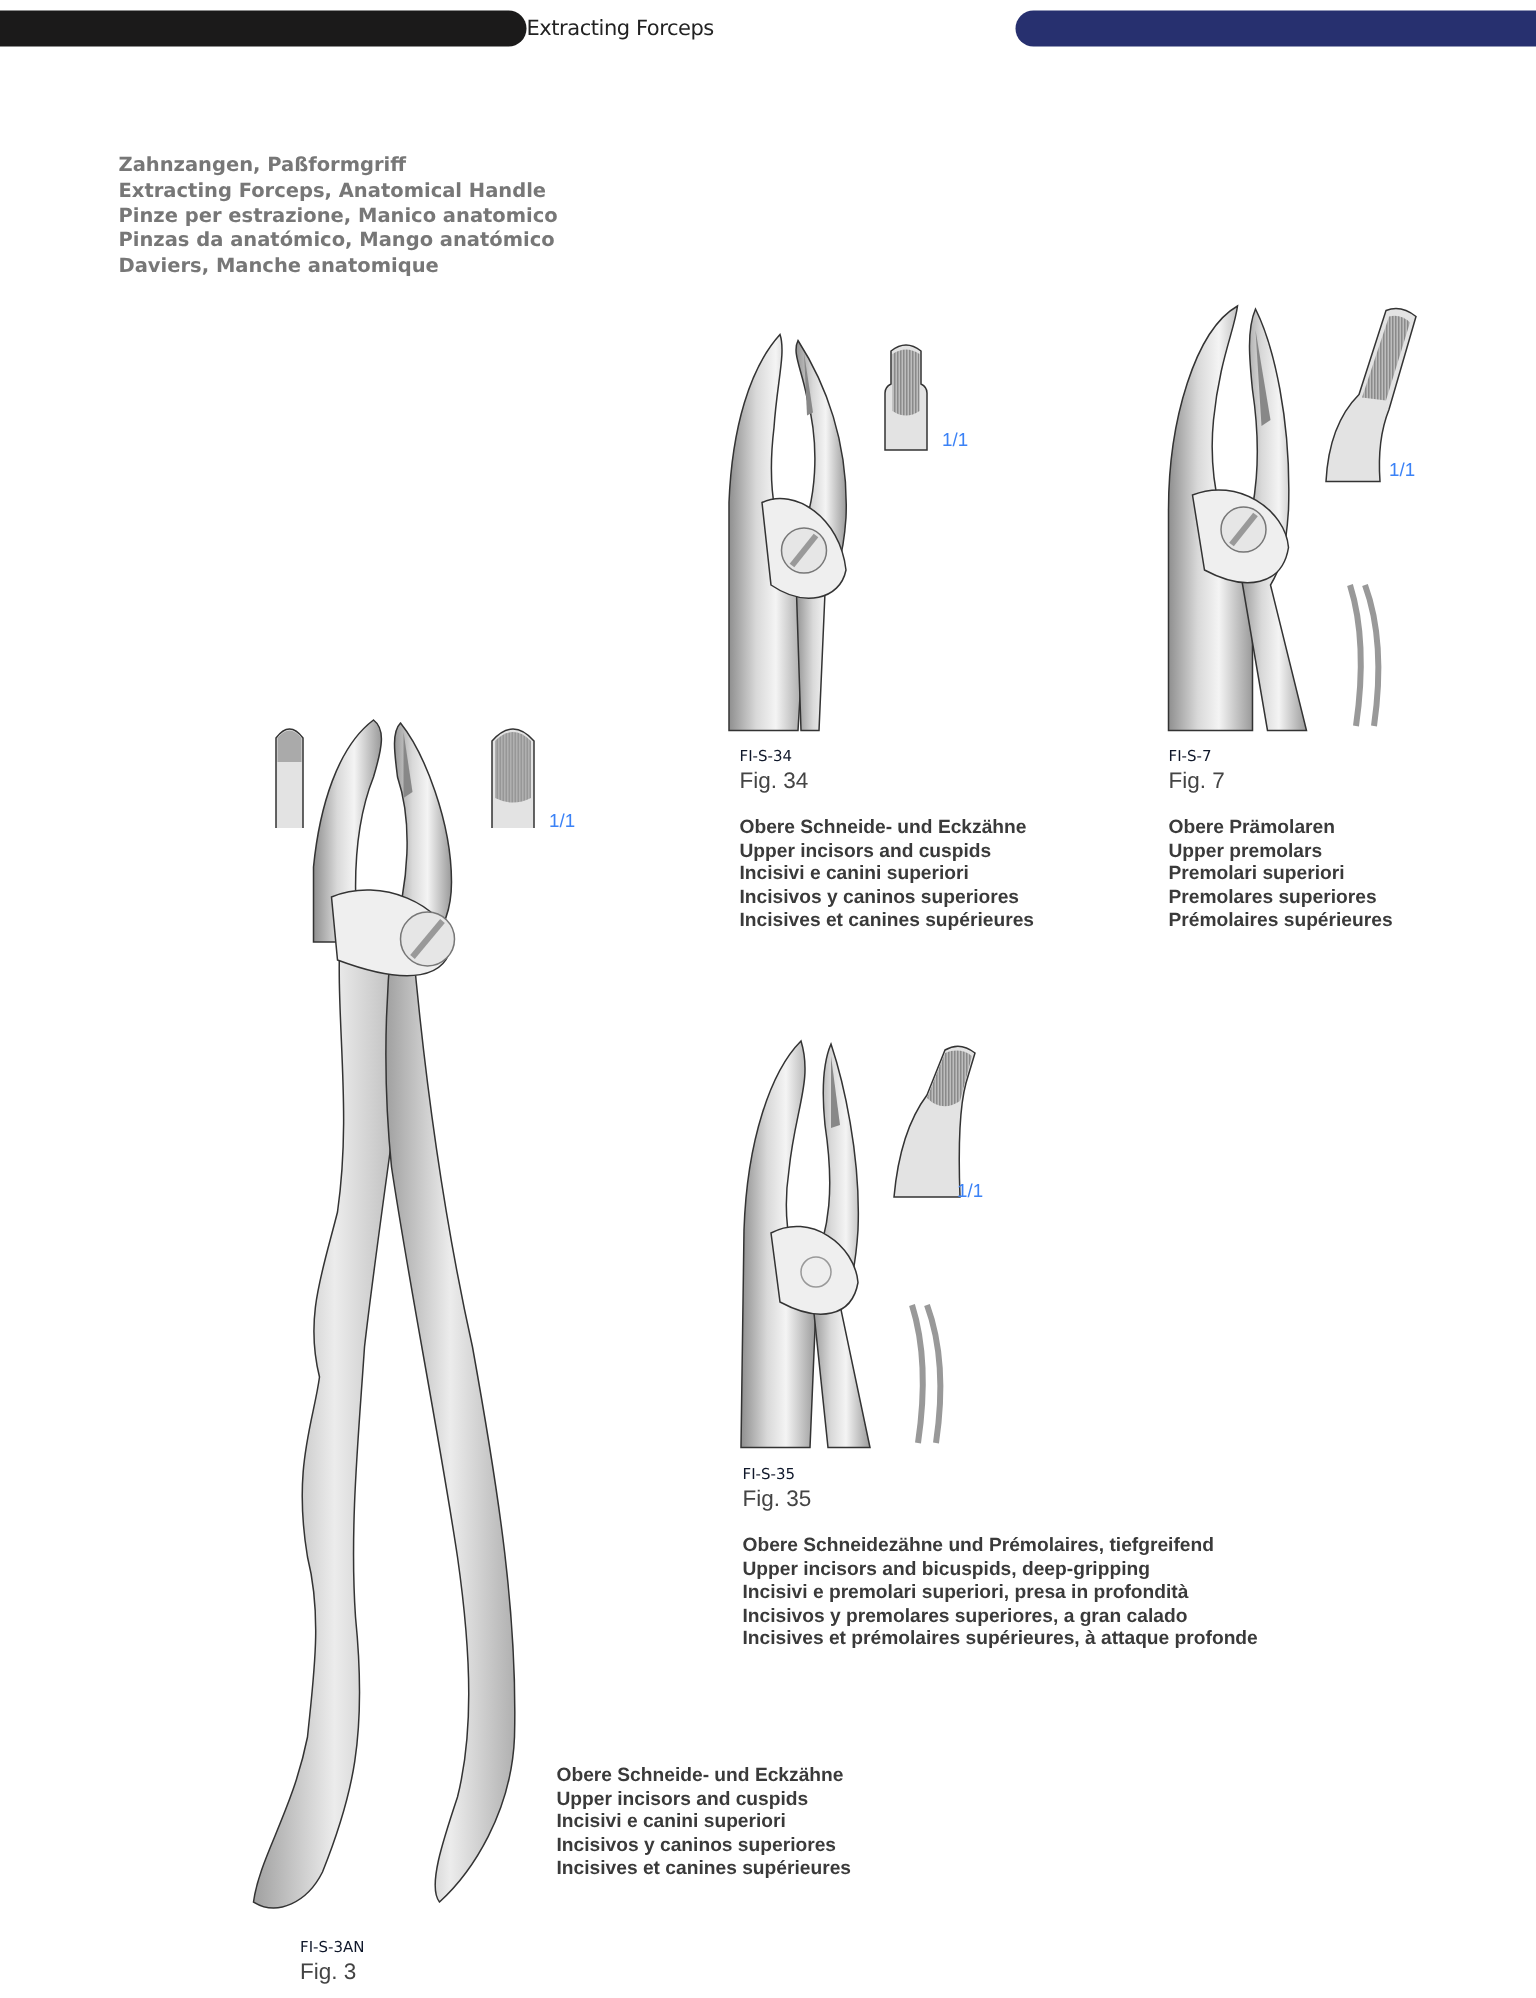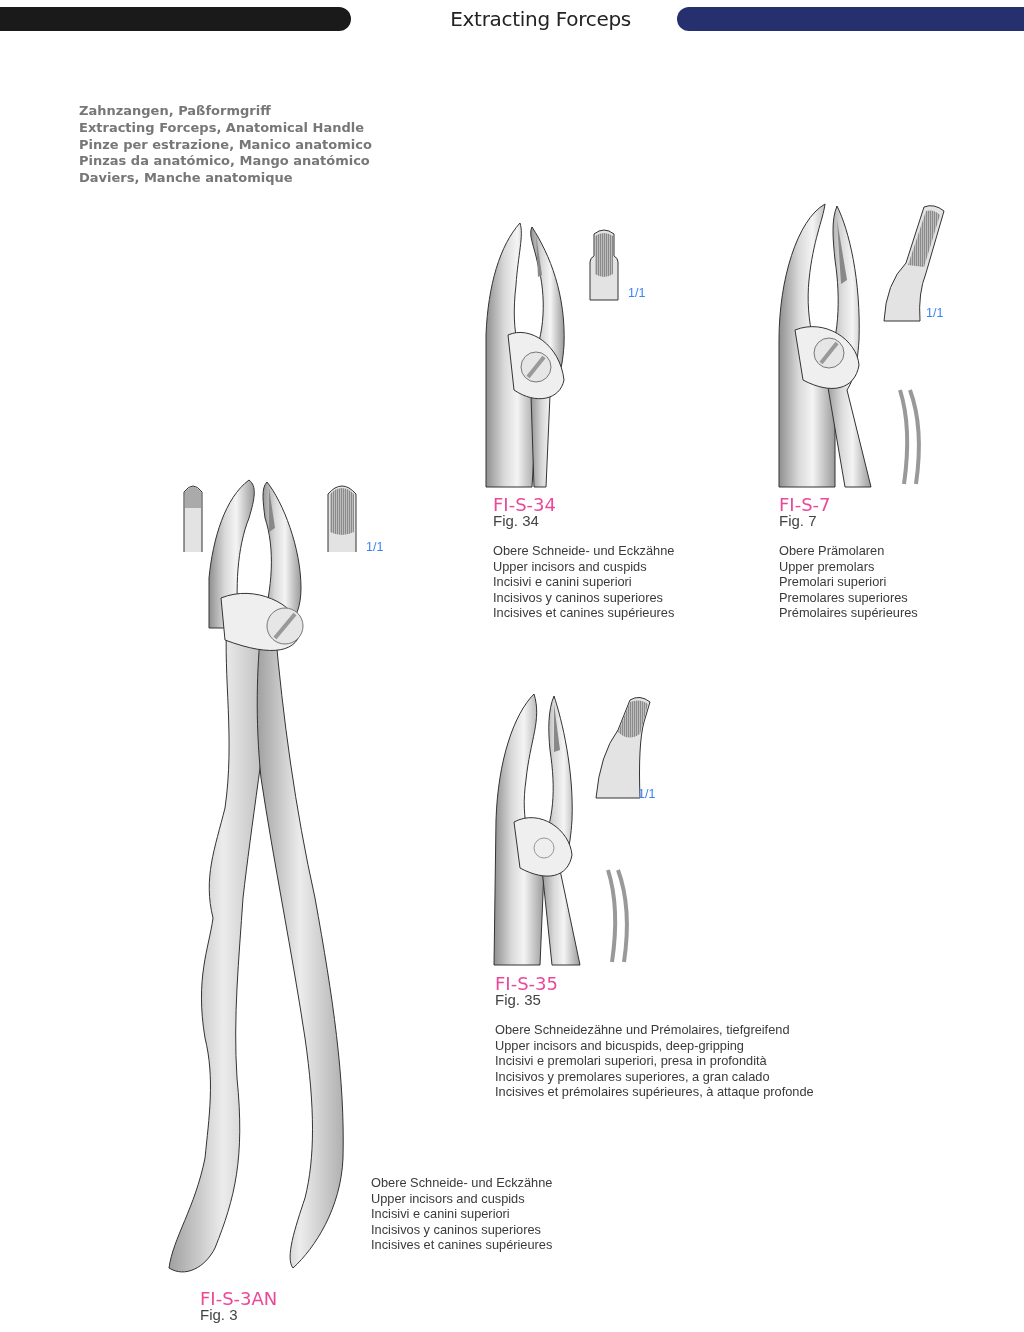--- a/index.html
+++ b/index.html
@@ -1,24 +1,24 @@
 <!DOCTYPE html>
 <html><head>
 <meta charset="utf-8">
 <style>
   html, body { margin: 0; padding: 0; background: #ffffff; }
   body { width: 1024px; height: 1332px; position: relative; overflow: hidden; font-family: "Liberation Sans", sans-serif; color: #3a3a3a; }
   .header-bar-left { position: absolute; left: 0; top: 7px; width: 351px; height: 24px; background: #1b1a1a; border-radius: 0 12px 12px 0; }
   .header-bar-right { position: absolute; left: 677px; top: 7px; width: 347px; height: 24px; background: #27306f; border-radius: 12px 0 0 12px; }
-  .header-title { position: absolute; left: 351px; width: 280px; top: 7px; height: 24px; line-height: 24px; text-align: right; font-family: "DejaVu Sans", sans-serif; font-size: 20px; color: #222; letter-spacing: -0.3px; }
+  .header-title { position: absolute; left: 351px; width: 280px; top: 7px; height: 24px; line-height: 24px; text-align: left; font-family: "DejaVu Sans", sans-serif; font-size: 14px; color: #222; letter-spacing: -0.3px; }
   .intro { position: absolute; left: 79px; top: 103px; font-family: "DejaVu Sans", sans-serif; font-size: 13px; line-height: 16.8px; color: #777; font-weight: bold; }
   .intro div { white-space: nowrap; }
-  .code { font-family: "DejaVu Sans", sans-serif; font-size: 18px; color: #ec4899; line-height: 16px; }
+  .code { font-family: "DejaVu Sans", sans-serif; font-size: 10px; color: #0f172a; line-height: 16px; }
   .fig { font-size: 15px; color: #444; line-height: 15px; }
-  .desc { font-size: 12.8px; color: #3a3a3a; line-height: 15.6px; white-space: nowrap; }
+  .desc { font-size: 12.8px; color: #3a3a3a; line-height: 15.6px; white-space: nowrap; font-weight: bold; }
   .block { position: absolute; }
   .scale { position: absolute; font-size: 12.5px; color: #3b82f6; }
   svg { position: absolute; overflow: visible; }
 </style>
 </head>
 <body>
 
 <div class="header-bar-left"></div>
 <div class="header-title">Extracting Forceps</div>
 <div class="header-bar-right"></div>

